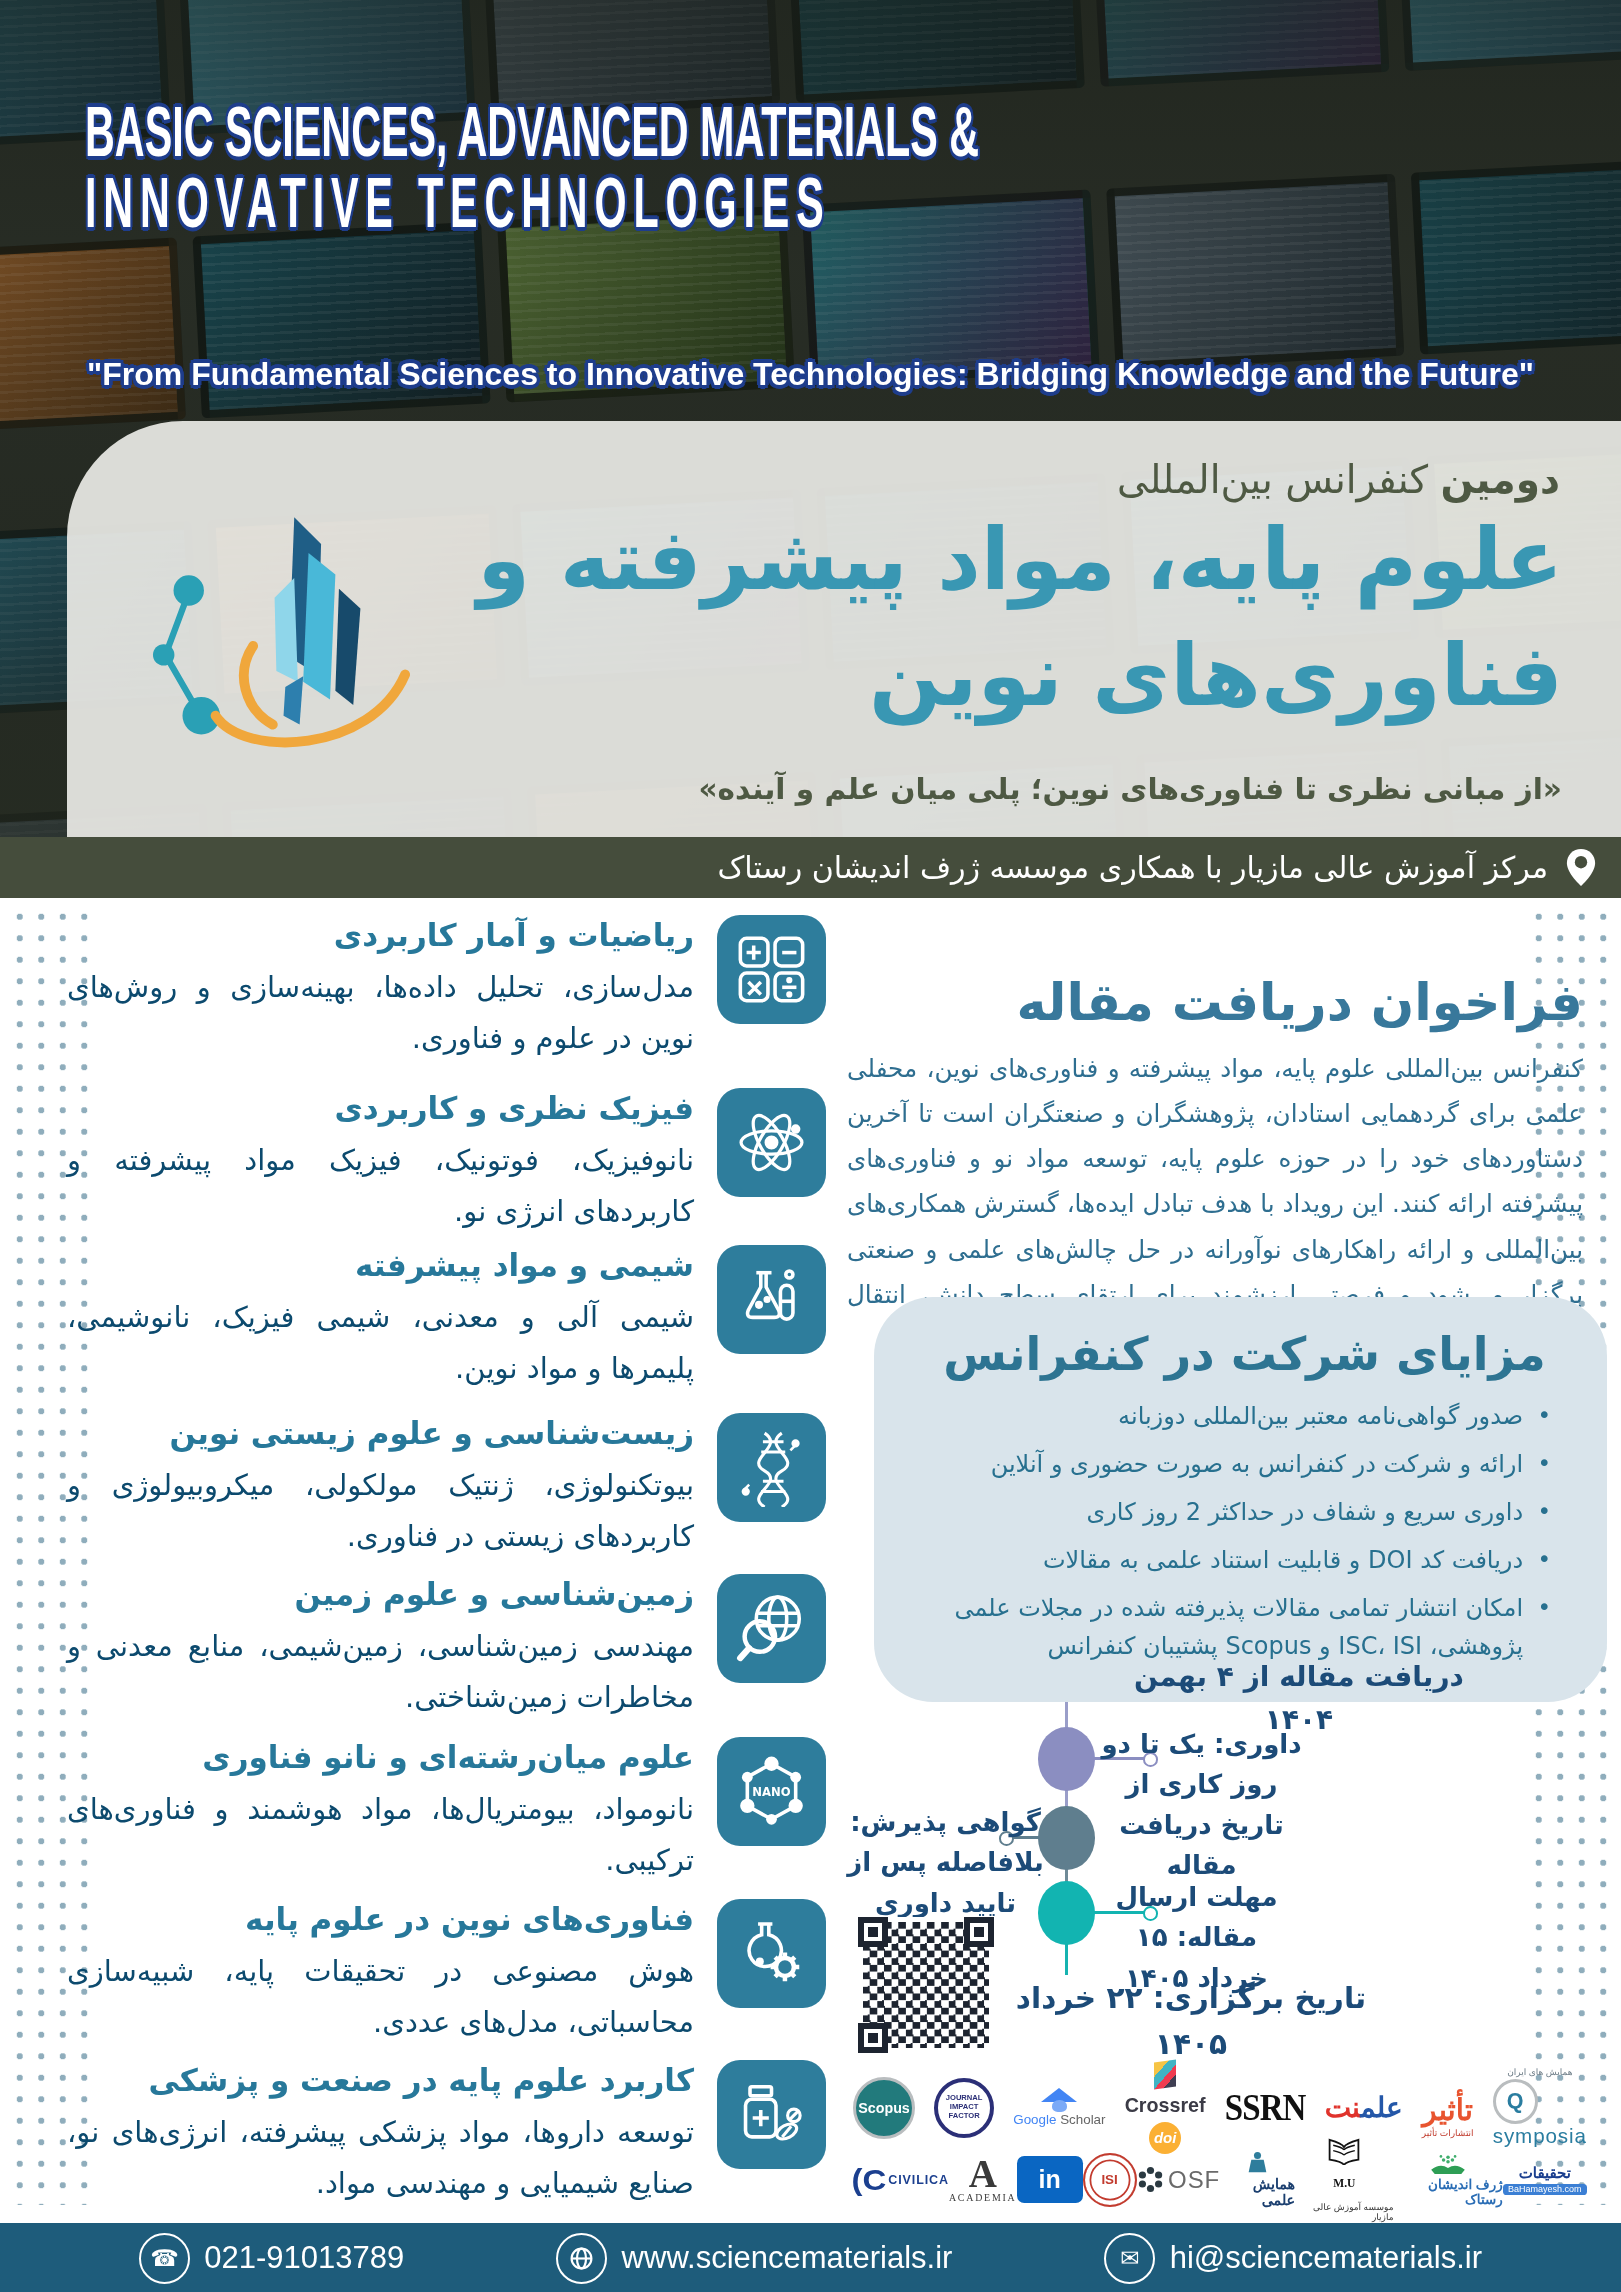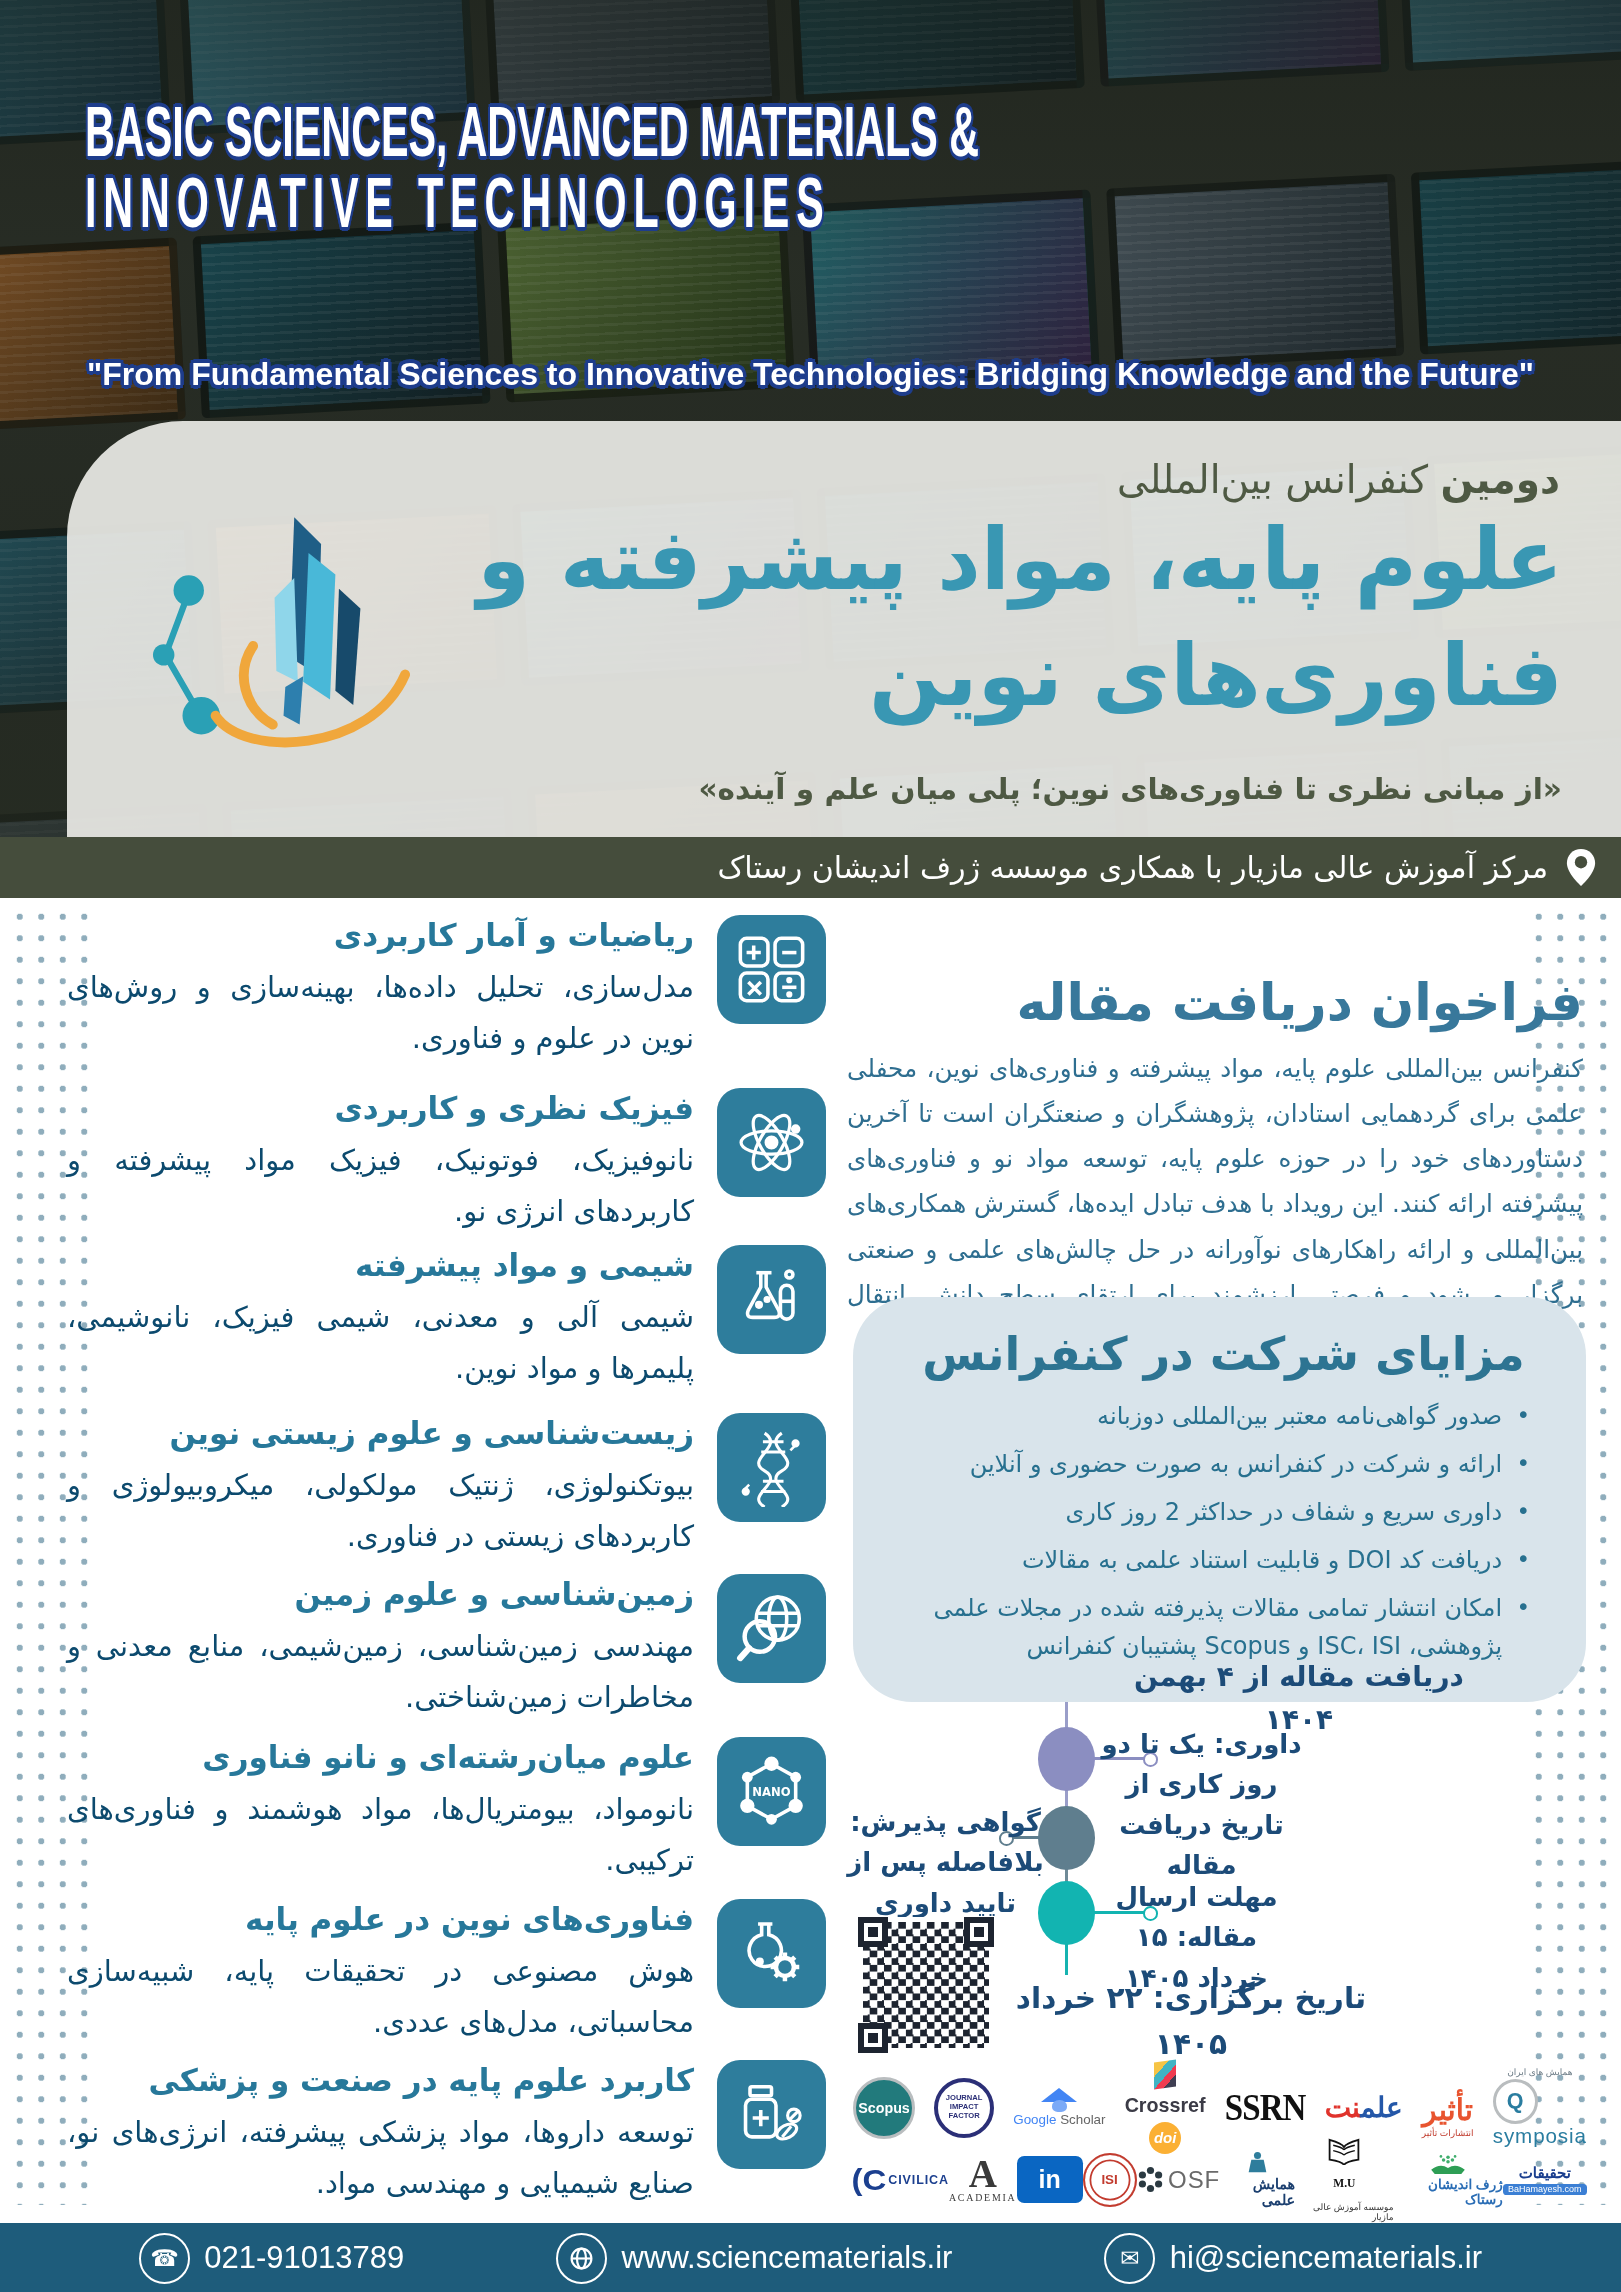--- a/index.html
+++ b/index.html
@@ -55,21 +55,21 @@
   .t-text{flex:1;direction:rtl;}
   .t-text h3{margin:1.8px 0 9px;font-size:31px;color:#27789a;font-weight:700;text-align:right;}
   .t-text p{margin:0;font-size:29px;color:#0c4a6e;line-height:1.75;text-align:justify;}
   .t-icon{flex:0 0 109px;height:109px;border-radius:23px;background:#2e7d9c;
           display:flex;align-items:center;justify-content:center;}
   
   .cfp-title{position:absolute;top:931px;right:38px;z-index:1;direction:rtl;
              font-size:51px;font-weight:700;color:#38789b;}
   .cfp-body{position:absolute;top:1021px;right:38px;width:736px;z-index:1;direction:rtl;
             font-size:24.6px;line-height:1.84;color:#2e6e90;text-align:justify;}
-  .benefits{position:absolute;top:1297px;left:853px;width:733px;box-sizing:border-box;z-index:1;
+  .benefits{position:absolute;top:1297px;left:874px;width:733px;box-sizing:border-box;z-index:1;
             background:#d9e4eb;border-radius:59px;padding:30px 56px 36px;direction:rtl;}
   .benefits h2{margin:0 5.4px 16px 0;font-size:46px;font-weight:700;color:#2d7492;text-align:right;}
   .b-item{display:flex;gap:14.3px;align-items:flex-start;font-size:24px;color:#27708f;line-height:1.62;
           margin-top:9px;text-align:right;}
   .b-item::before{content:"•";font-size:23px;line-height:1.62;}
   
   .tl-text{position:absolute;z-index:1;direction:rtl;color:#1c4b78;font-weight:700;text-align:center;line-height:1.55;}
   .tl-start{top:1655px;left:1111px;width:376px;font-size:28px;}
   .tl-review{top:1724px;left:1094px;width:215px;font-size:26px;}
   .tl-cert{top:1802px;left:847px;width:197px;font-size:26px;}

